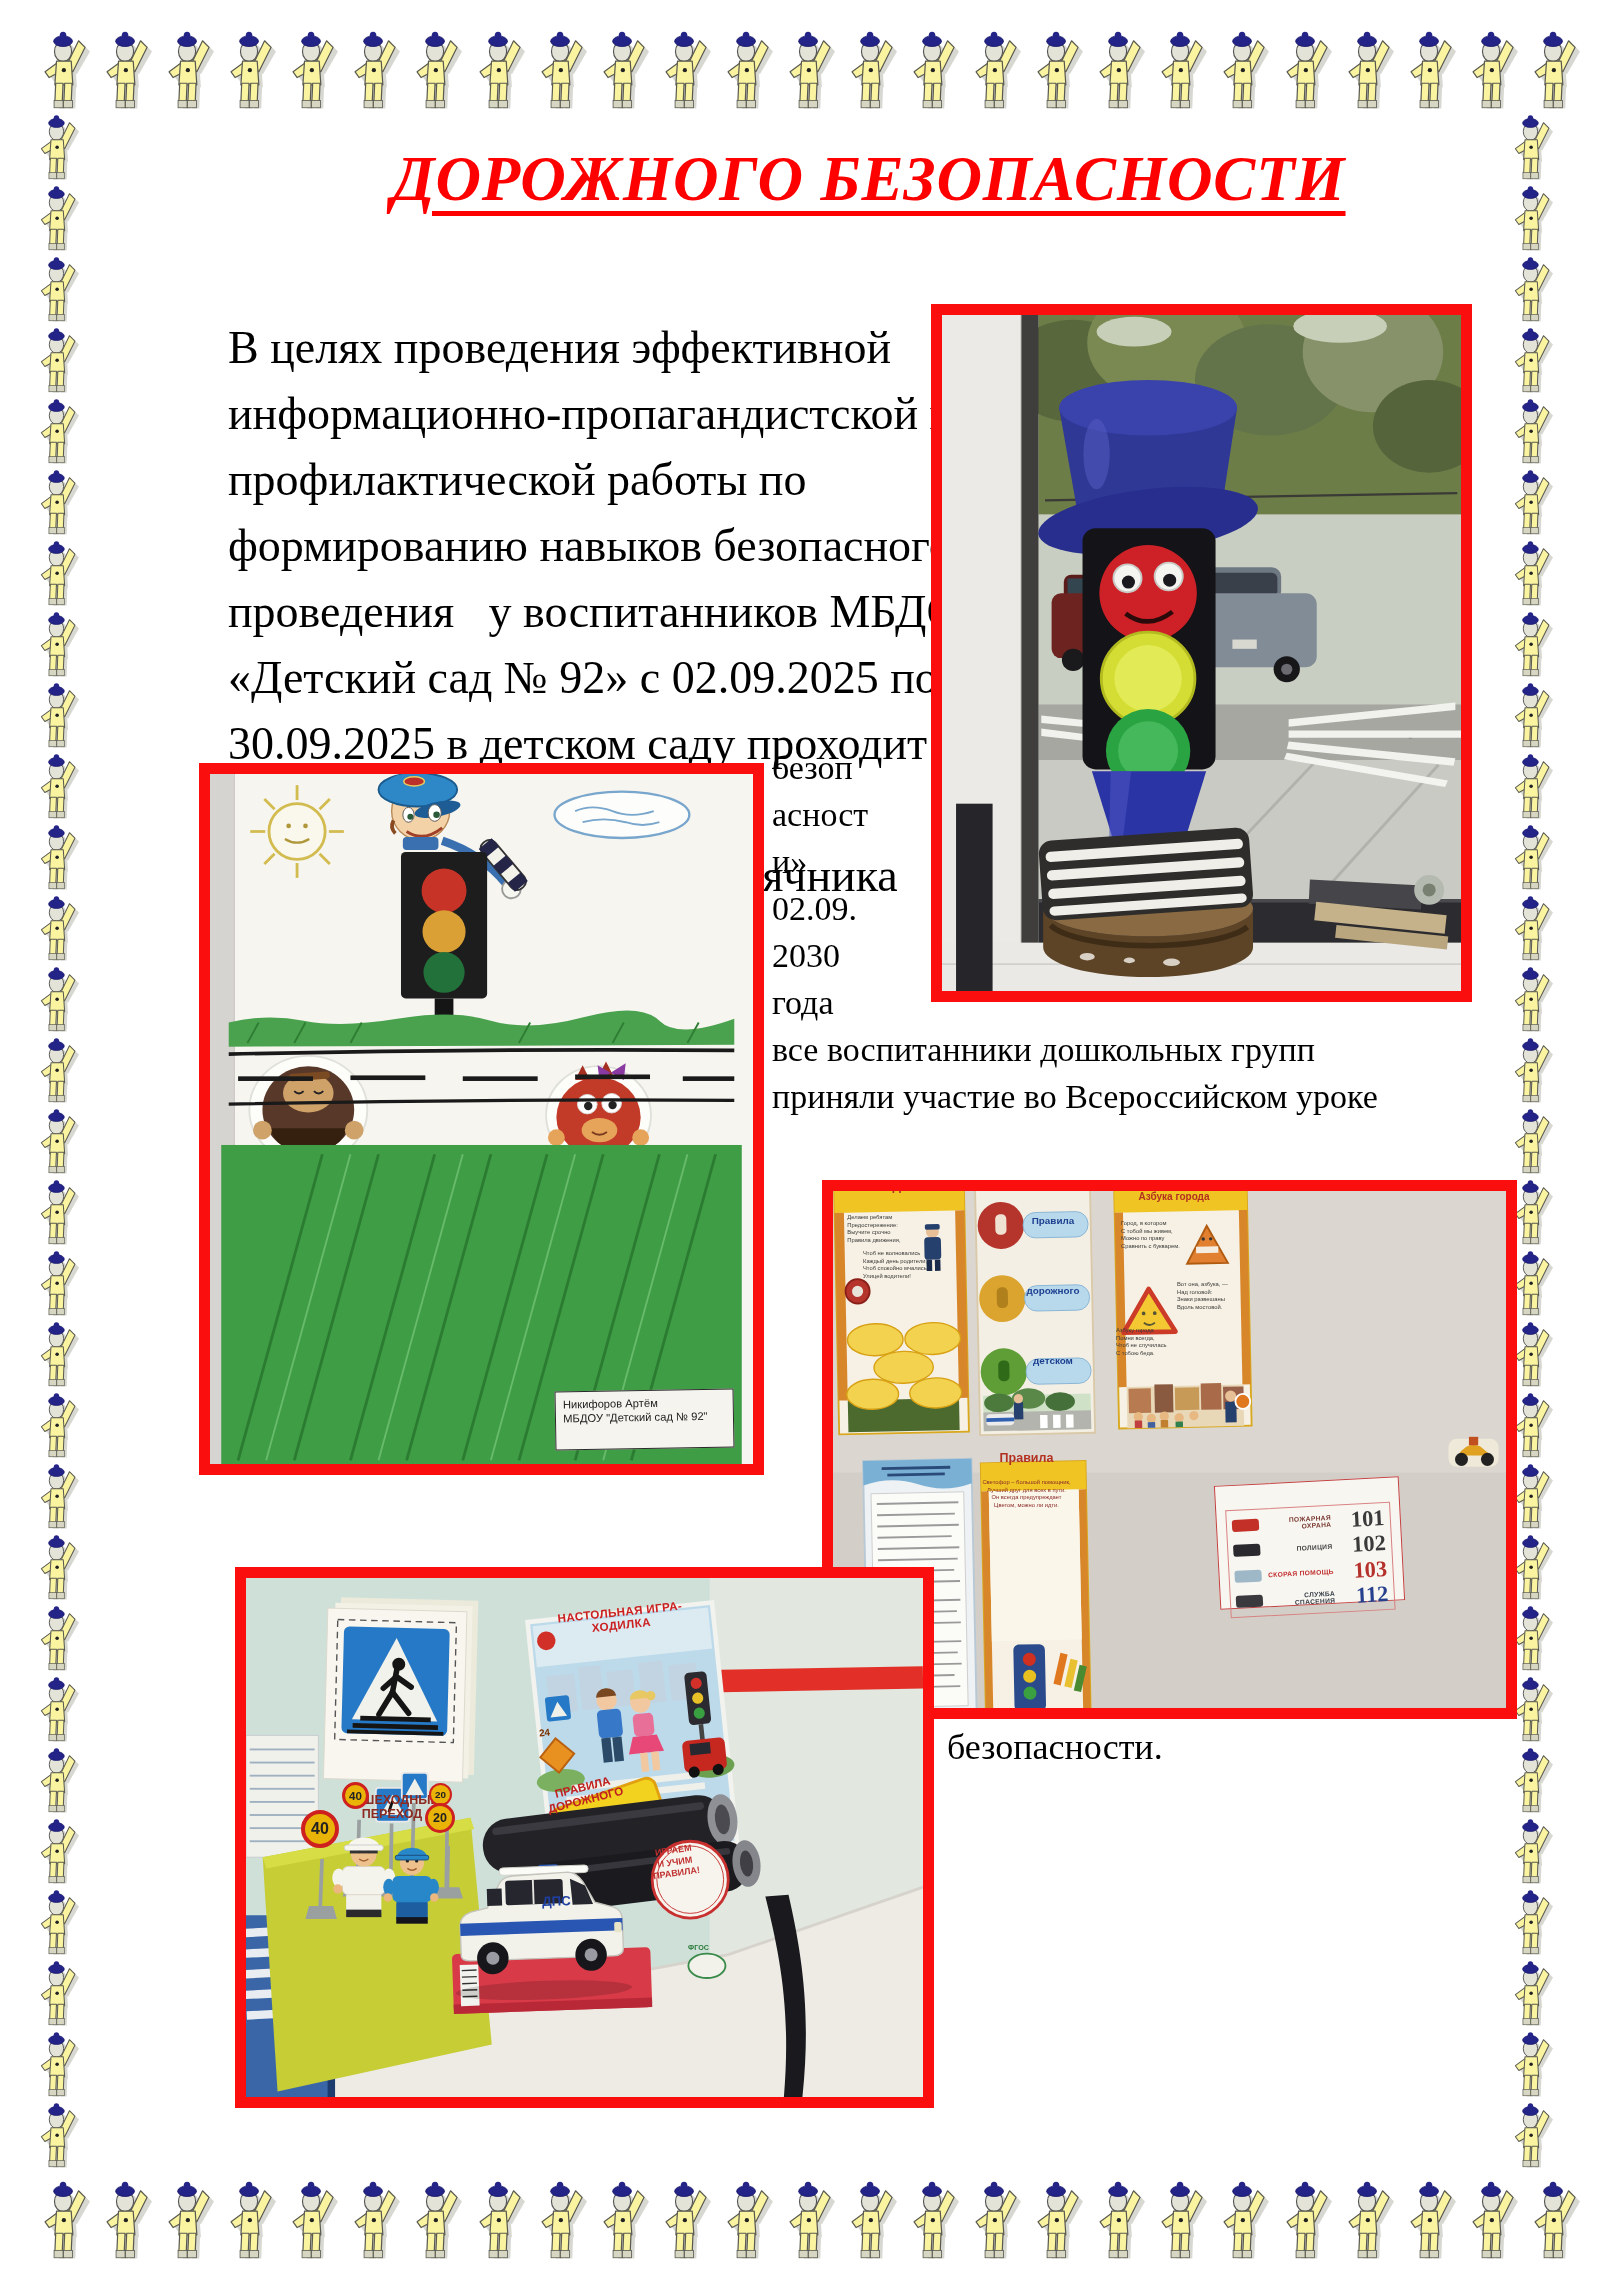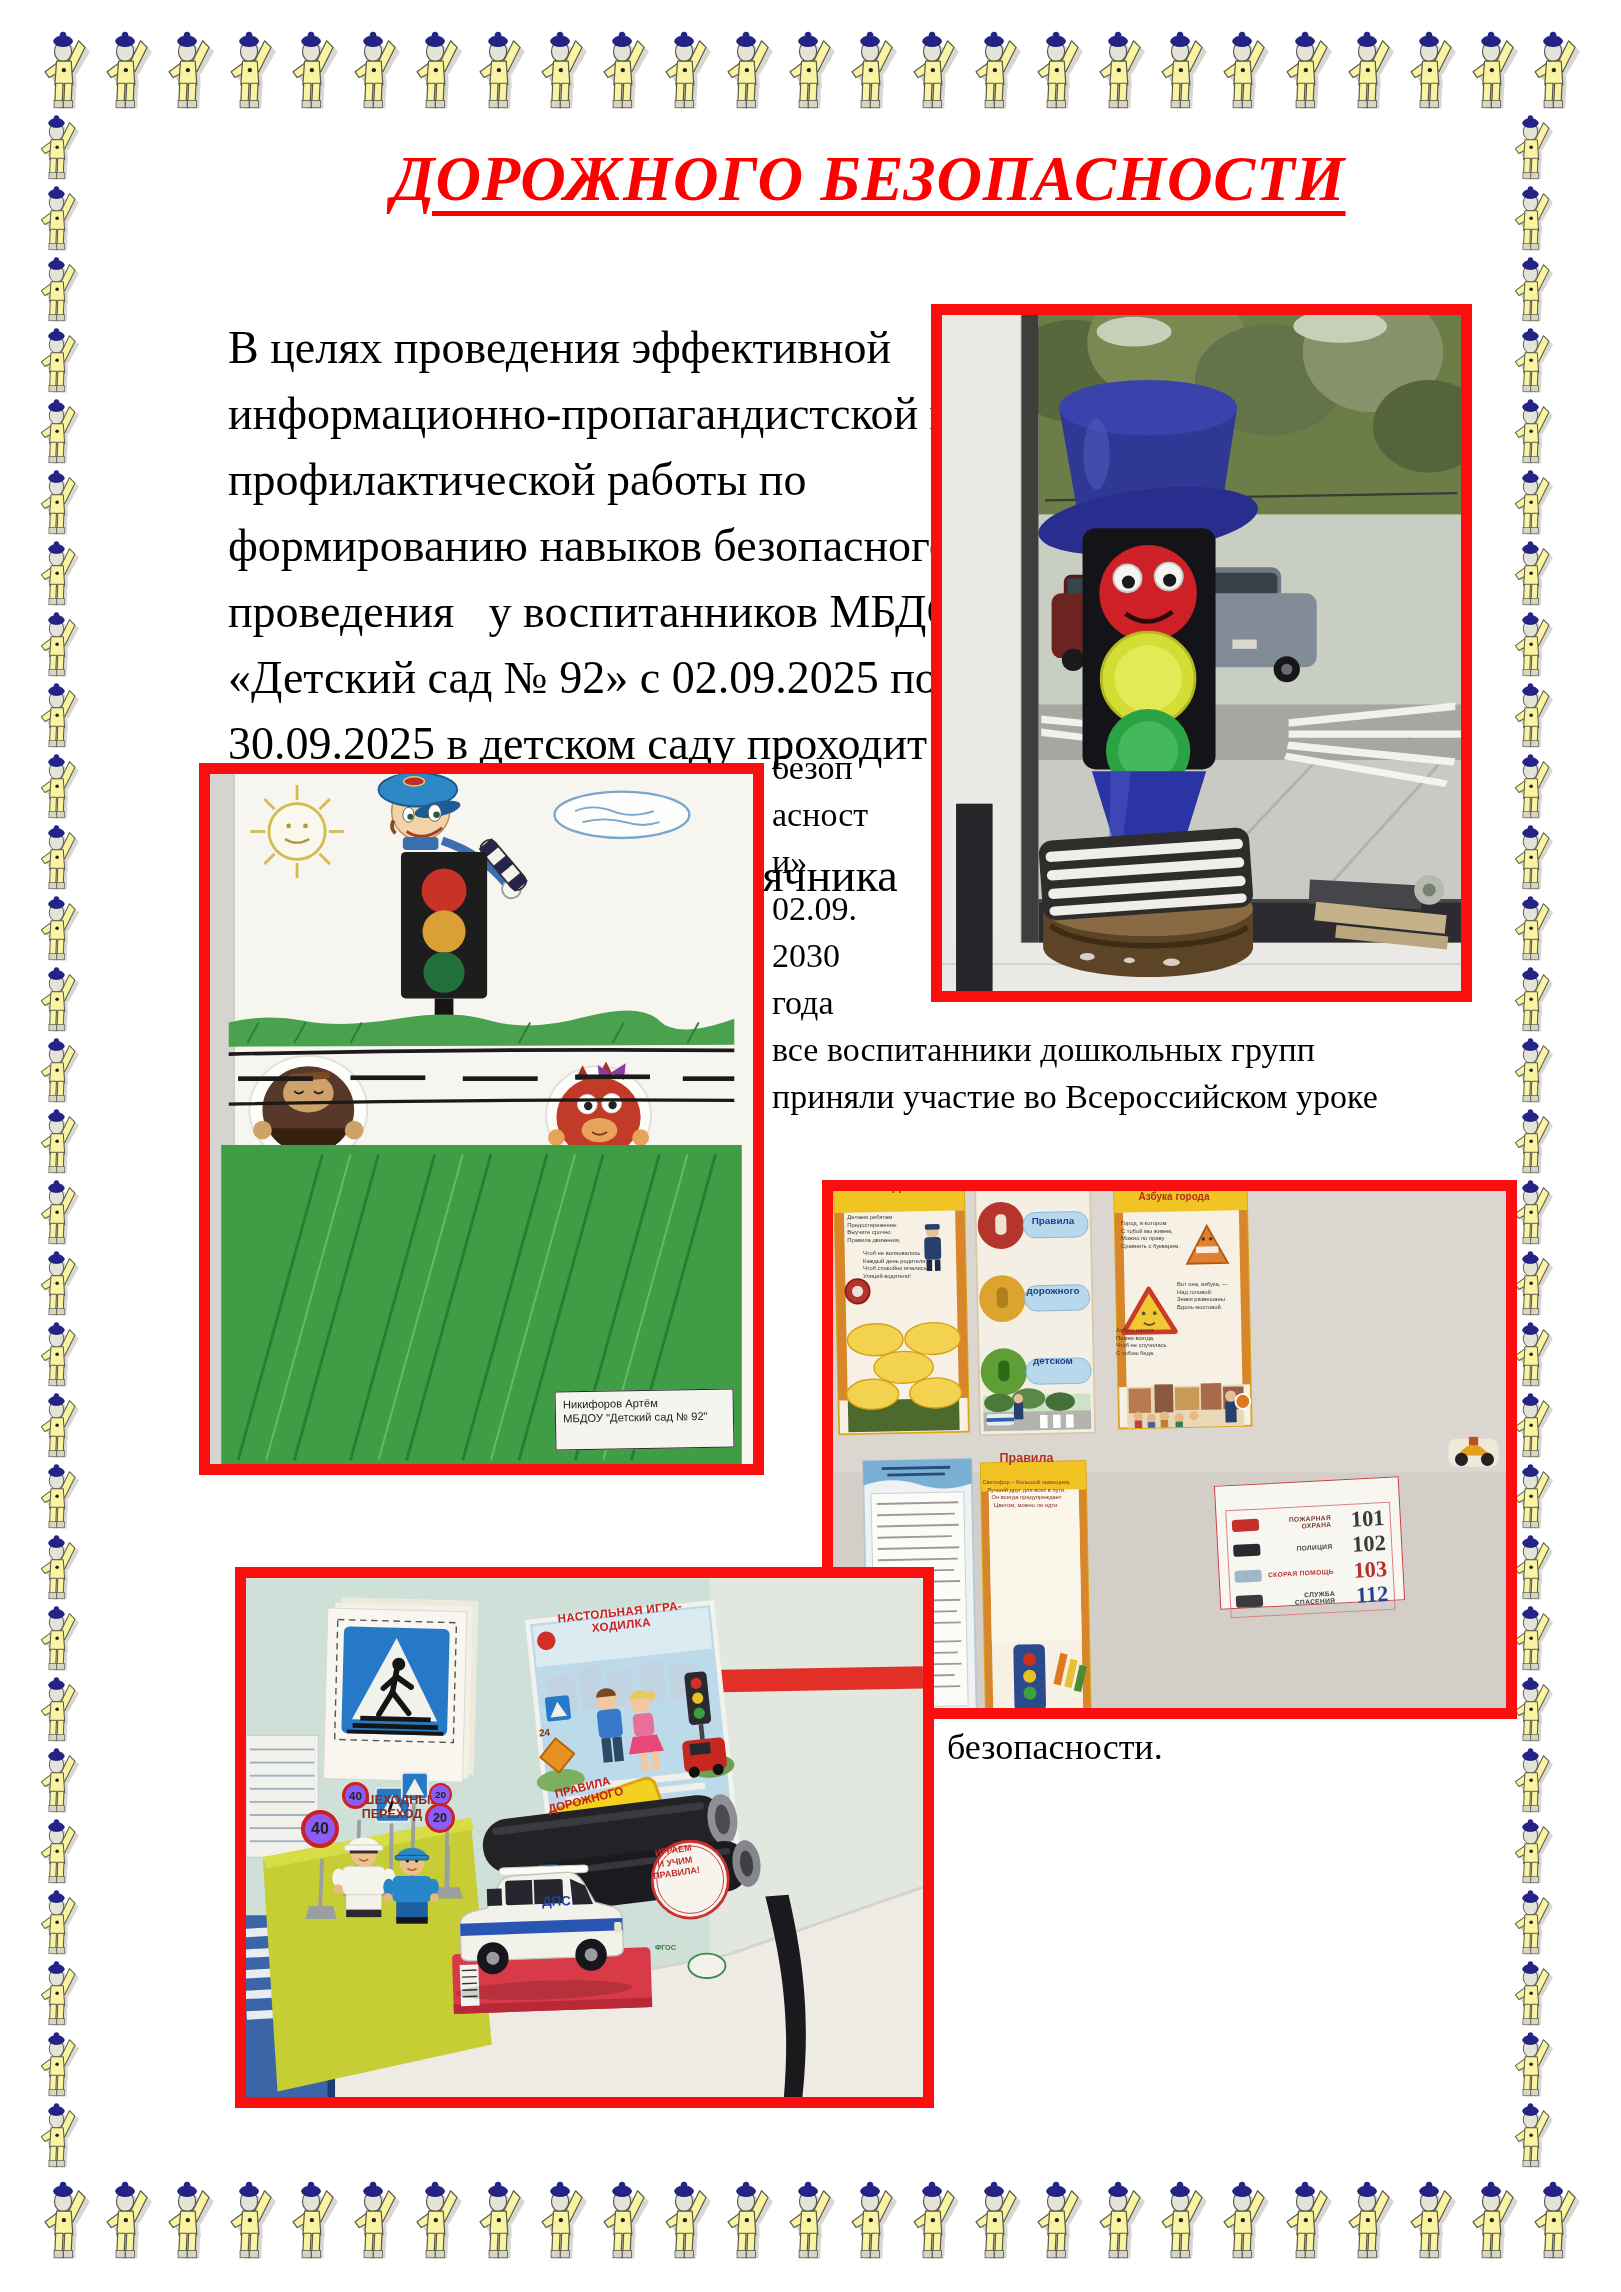--- a/index.html
+++ b/index.html
@@ -31,21 +31,21 @@
   .p-verse{font:5.8px/7.6px "Liberation Sans",sans-serif;color:#3a3a3a;}
   .ribbon-word{font:bold 9.9px/23px "Liberation Sans",sans-serif;color:#1d3f8f;text-align:center;}
   .ecard{left:384px;top:290px;width:185px;height:124px;background:#f8f6f1;border:1.8px solid #c24040;
      transform:rotate(-3deg);padding:7.2px 9px;box-sizing:border-box;}
   .ecard-inner{border:0.9px solid #d88080;height:100%;box-sizing:border-box;padding:1.8px 5.4px;display:flex;flex-direction:column;justify-content:space-around;}
   .ef-row{display:flex;align-items:center;gap:5.4px;height:23px;}
   .ef-icon{width:27px;height:11.6px;border-radius:2.7px;flex:none;}
   .ef-label{flex:1;text-align:right;font:bold 6.7px "Liberation Sans",sans-serif;letter-spacing:0.3px;}
   .ef-num{width:48px;text-align:right;font:bold 22.4px "Liberation Serif",serif;}
   
-  .sign-round{position:absolute;border-radius:50%;background:#8b5cf6;border:4.5px solid #cf2020;color:#222;
+  .sign-round{position:absolute;border-radius:50%;background:#eab308;border:4.5px solid #cf2020;color:#222;
      font-family:"Liberation Sans",sans-serif;font-weight:bold;display:flex;align-items:center;justify-content:center;box-sizing:border-box;}
   .toy-text{font-family:"Liberation Sans",sans-serif;font-weight:bold;}
 </style>
 </head>
 <body>
 
 <svg width="0" height="0" style="position:absolute">
   <defs>
     <g id="yfig">
       <g fill="#b9b9ae" opacity="0.55" transform="translate(5,4)">
@@ -1070,15 +1070,15 @@
   <div class="sign-round" style="left:96px;top:204px;width:27px;height:27px;font-size:11.6px;border-width:3.6px">40</div>
   <div class="sign-round" style="left:183px;top:205px;width:23px;height:23px;font-size:9.9px;border-width:2.7px">20</div>
   <div class="sign-round" style="left:179px;top:225px;width:30px;height:30px;font-size:12.5px;border-width:3.6px">20</div>
   <div class="ovl toy-text" style="left:287px;top:149px;width:23px;text-align:center;font-size:9.9px;color:#7a3000;transform:rotate(-6deg)">24</div>
   <div class="ovl toy-text" style="left:288px;top:202px;width:100px;text-align:center;font-size:11.6px;color:#c02020;transform:rotate(-14deg)">ПРАВИЛА
 ДОРОЖНОГО</div>
   <div class="ovl toy-text" style="left:394px;top:267px;width:70px;text-align:center;font-size:9px;line-height:11.6px;color:#c03030;transform:rotate(-8deg)">ИГРАЕМ
 И УЧИМ
 ПРАВИЛА!</div>
   <div class="ovl toy-text" style="left:296px;top:315px;width:63px;font-size:13.4px;color:#1e3fa0;transform:rotate(-2deg)">ДПС</div>
-  <div class="ovl toy-text" style="left:409px;top:365px;width:36px;text-align:left;font-size:7.2px;color:#2a7a3a">ФГОС</div>
+  <div class="ovl toy-text" style="left:427px;top:365px;width:36px;text-align:right;font-size:7.2px;color:#2a7a3a">ФГОС</div>
 </div>
 
 
 </body></html>

